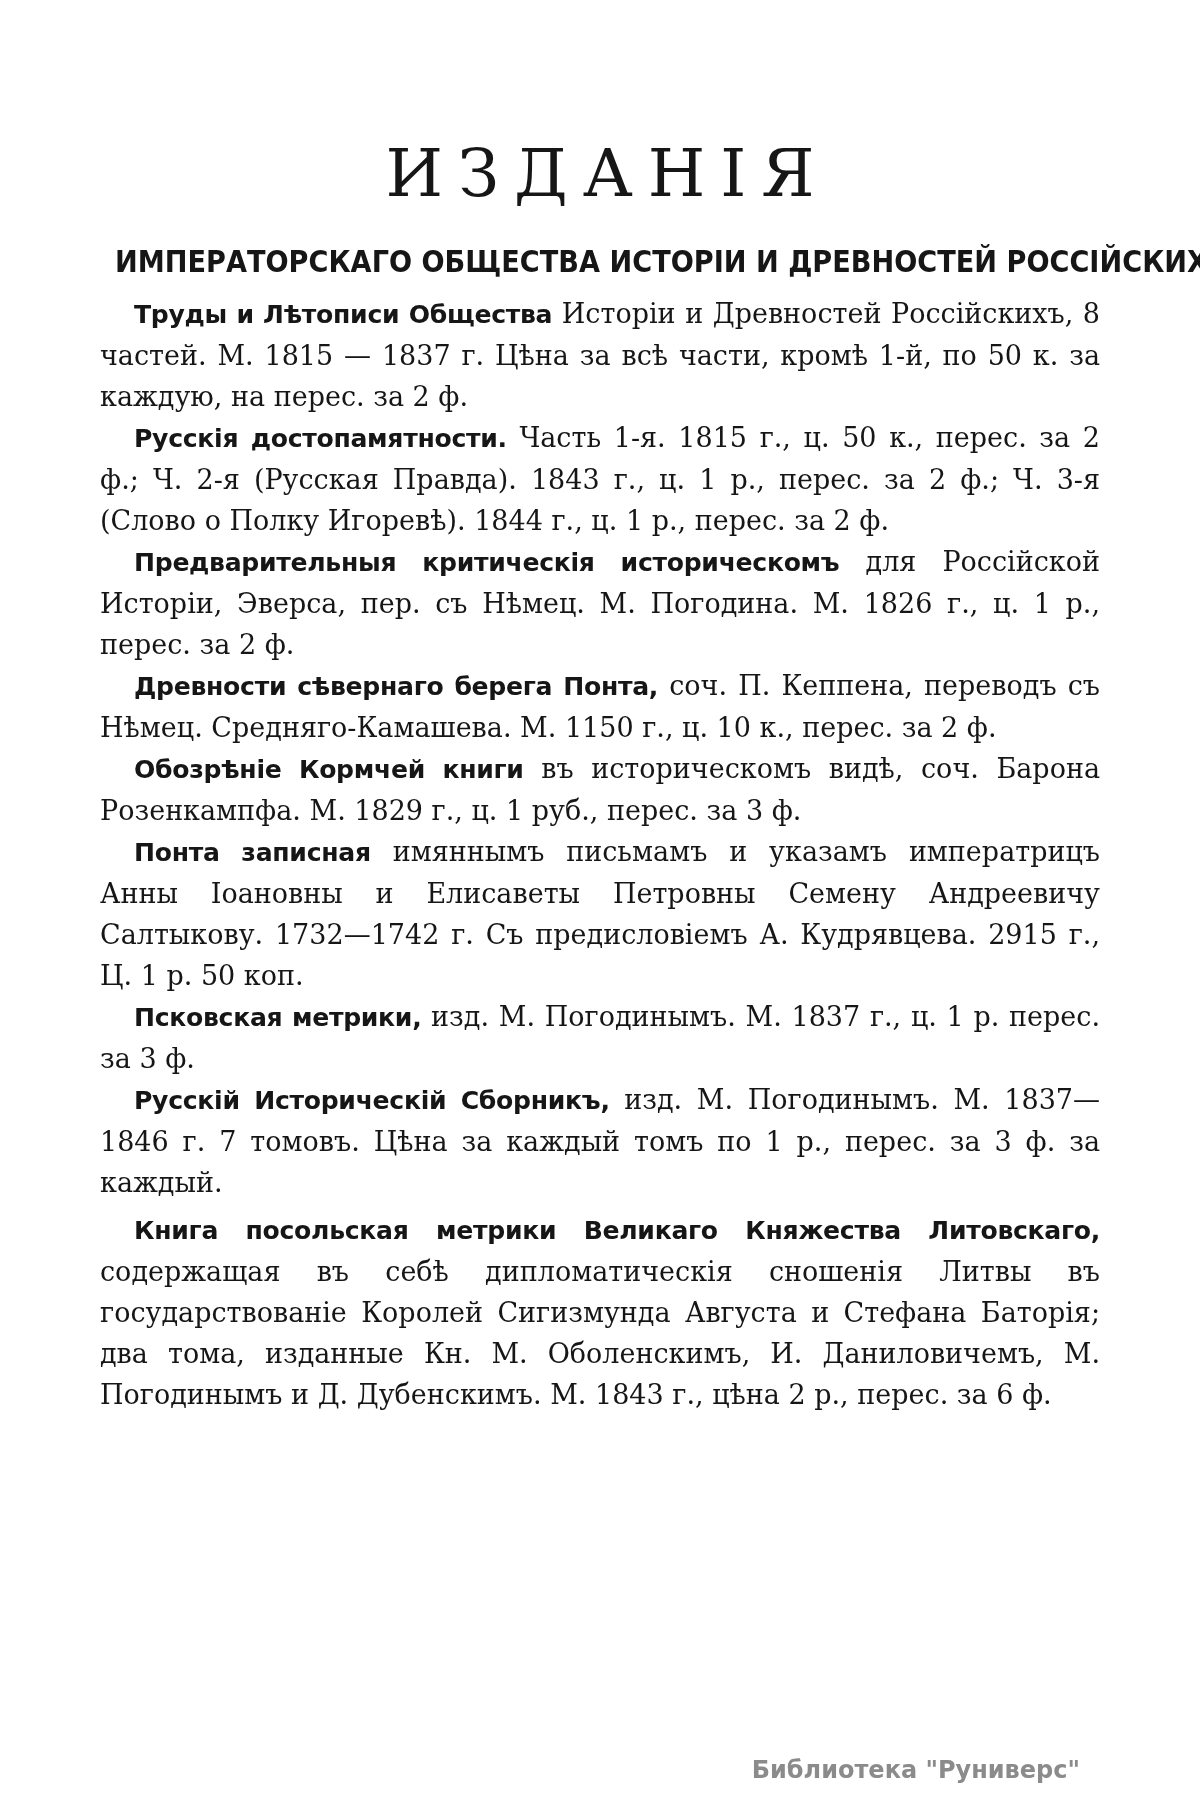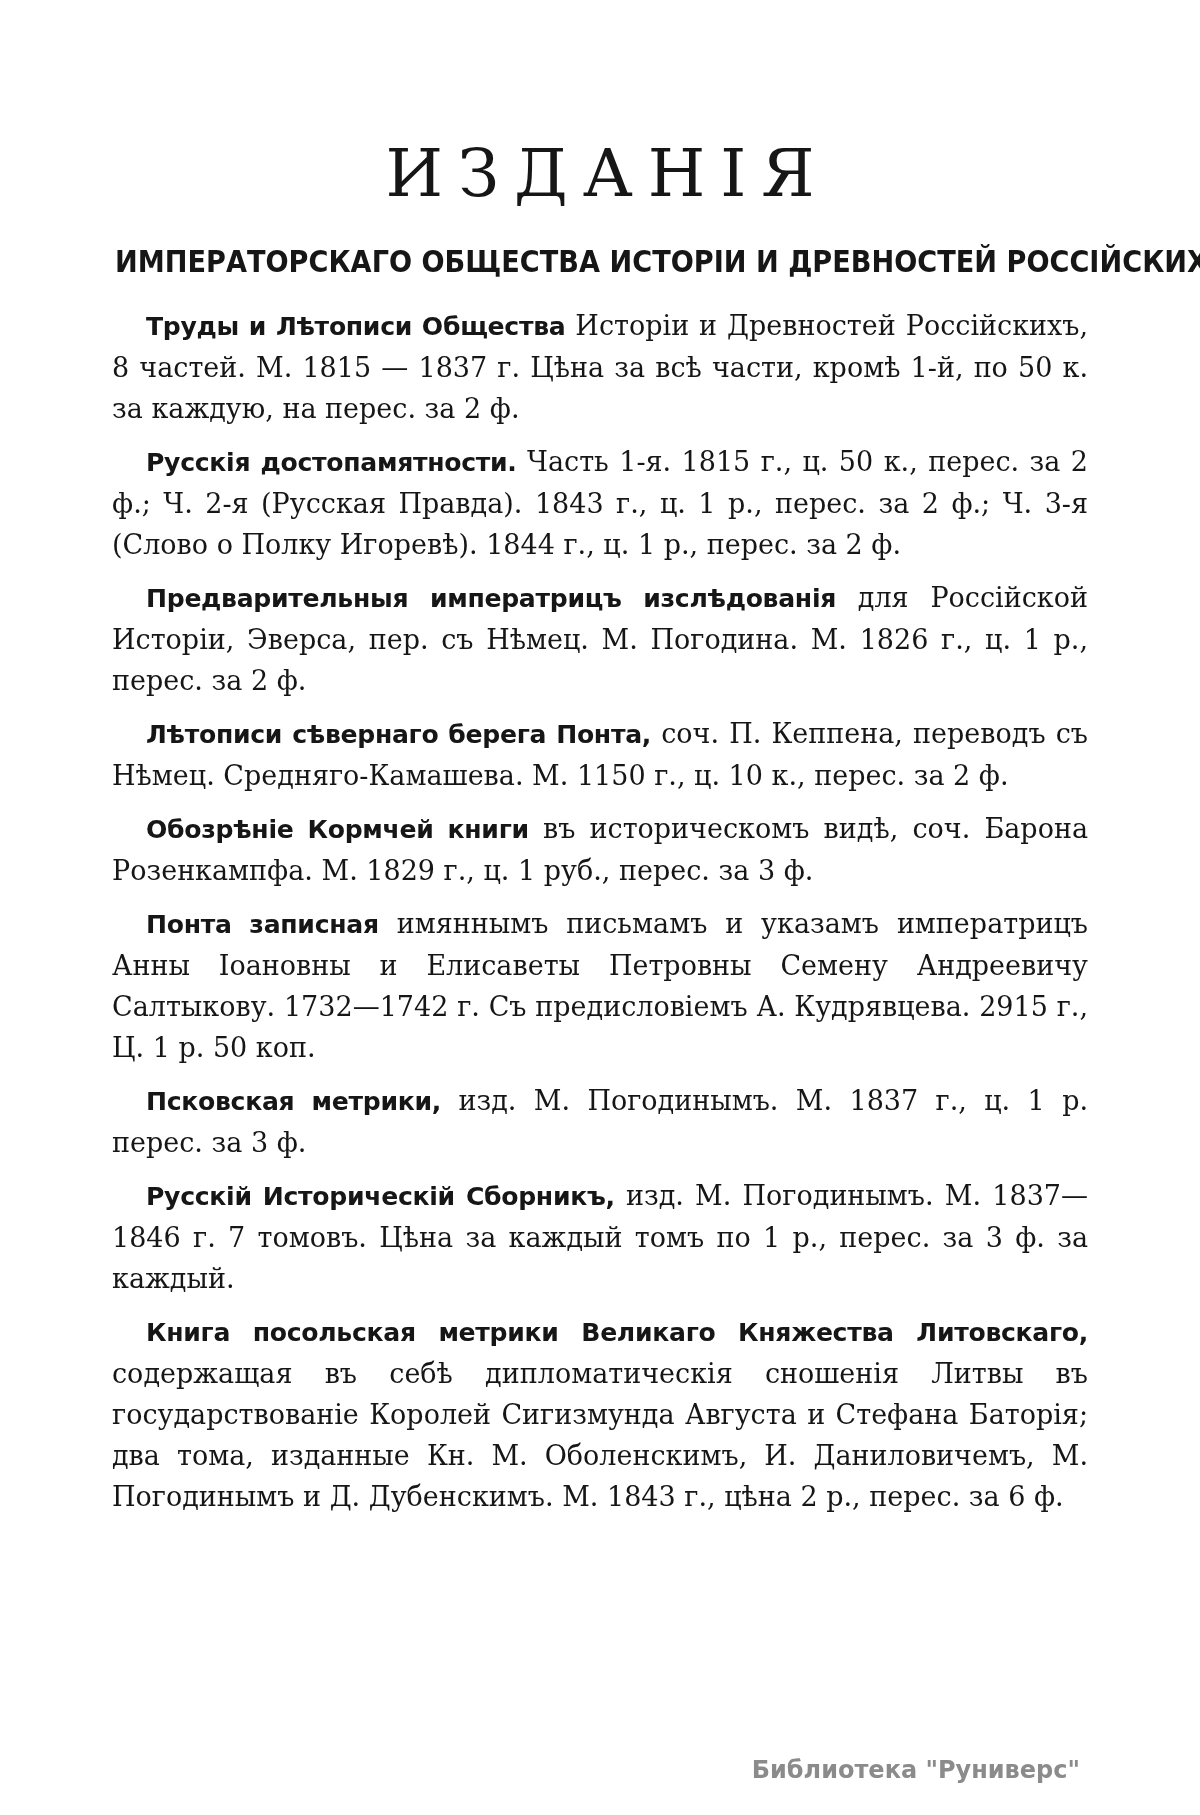--- a/index.html
+++ b/index.html
@@ -47,21 +47,21 @@
   .content {
     position: absolute;
     top: 293px;
     left: 100px;
     width: 1000px;
     font-size: 27px;
     line-height: 41px;
     text-align: justify;
   }
   .content p {
-    margin: 12px;
+    margin: 0;
     text-indent: 34px;
   }
   .content p.gap {
     margin-top: 6px;
   }
   .b {
     font-family: "DejaVu Sans", sans-serif;
     font-weight: bold;
     font-size: 0.93em;
     letter-spacing: -0.3px;
@@ -85,23 +85,23 @@
   <div class="doc-title">ИЗДАНІЯ</div>
 
   <div class="doc-subtitle">ИМПЕРАТОРСКАГО ОБЩЕСТВА ИСТОРІИ И ДРЕВНОСТЕЙ РОССІЙСКИХЪ.</div>
 
   <div class="content">
 
     <p><span class="b">Труды и Лѣтописи Общества</span><span> Исторіи и Древностей Россійскихъ, 8 частей. М. 1815 — 1837 г. Цѣна за всѣ части, кромѣ 1-й, по 50 к. за каждую, на перес. за 2 ф.</span></p>
 
     <p><span class="b">Русскія достопамятности.</span><span> Часть 1-я. 1815 г., ц. 50 к., перес. за 2 ф.; Ч. 2-я (Русская Правда). 1843 г., ц. 1 р., перес. за 2 ф.; Ч. 3-я (Слово о Полку Игоревѣ). 1844 г., ц. 1 р., перес. за 2 ф.</span></p>
 
-    <p><span class="b">Предварительныя императрицъ изслѣдованія</span><span> для Россійской Исторіи, Эверса, пер. съ Нѣмец. М. Погодина. М. 1826 г., ц. 1 р., перес. за 2 ф.</span></p>
+    <p><span class="b">Предварительныя критическія историческомъ</span><span> для Россійской Исторіи, Эверса, пер. съ Нѣмец. М. Погодина. М. 1826 г., ц. 1 р., перес. за 2 ф.</span></p>
 
-    <p><span class="b">Лѣтописи сѣвернаго берега Понта,</span><span> соч. П. Кеппена, переводъ съ Нѣмец. Средняго-Камашева. М. 1150 г., ц. 10 к., перес. за 2 ф.</span></p>
+    <p><span class="b">Древности сѣвернаго берега Понта,</span><span> соч. П. Кеппена, переводъ съ Нѣмец. Средняго-Камашева. М. 1150 г., ц. 10 к., перес. за 2 ф.</span></p>
 
     <p><span class="b">Обозрѣніе Кормчей книги</span><span> въ историческомъ видѣ, соч. Барона Розенкампфа. М. 1829 г., ц. 1 руб., перес. за 3 ф.</span></p>
 
 
     <p><span class="b">Понта записная</span><span> имяннымъ письмамъ и указамъ императрицъ Анны Іоановны и Елисаветы Петровны Семену Андреевичу Салтыкову. 1732—1742 г. Съ предисловіемъ А. Кудрявцева. 2915 г., Ц. 1 р. 50 коп.</span></p>
 
     <p><span class="b">Псковская метрики,</span><span> изд. М. Погодинымъ. М. 1837 г., ц. 1 р. перес. за 3 ф.</span></p>
 
     <p><span class="b">Русскій Историческій Сборникъ,</span><span> изд. М. Погодинымъ. М. 1837—1846 г. 7 томовъ. Цѣна за каждый томъ по 1 р., перес. за 3 ф. за каждый.</span></p>
 

